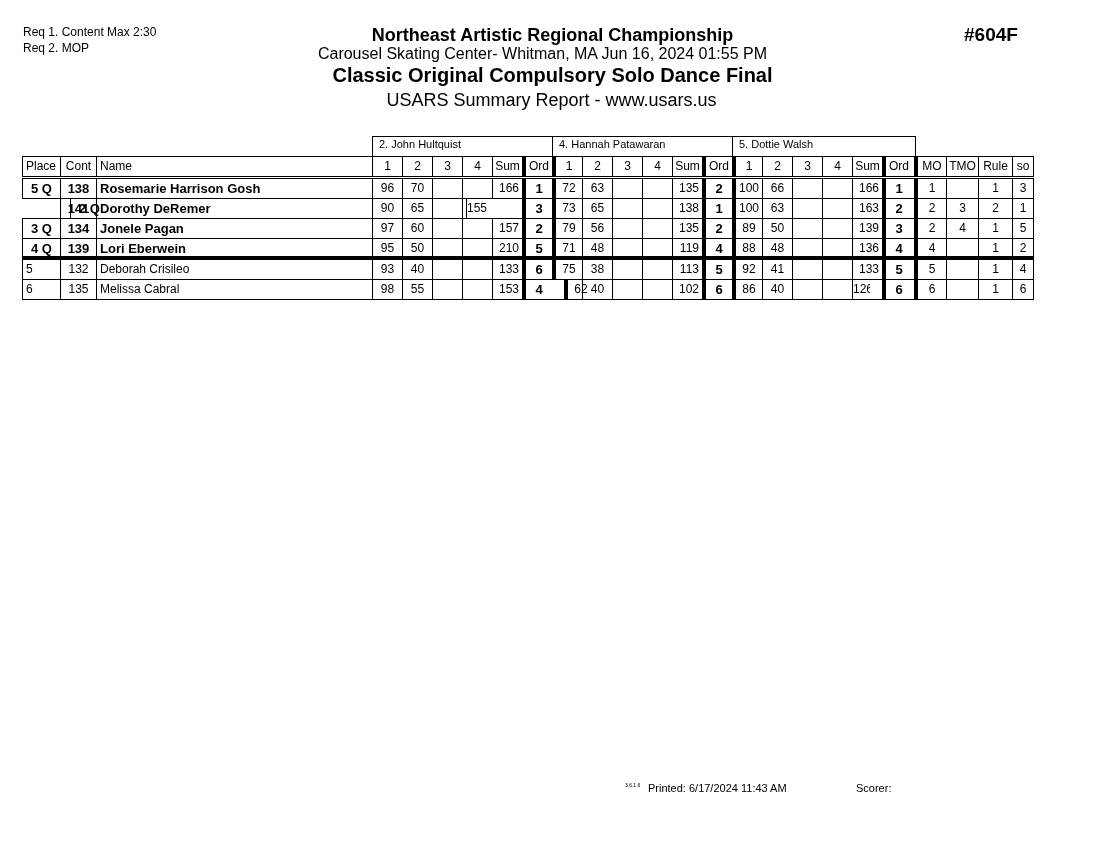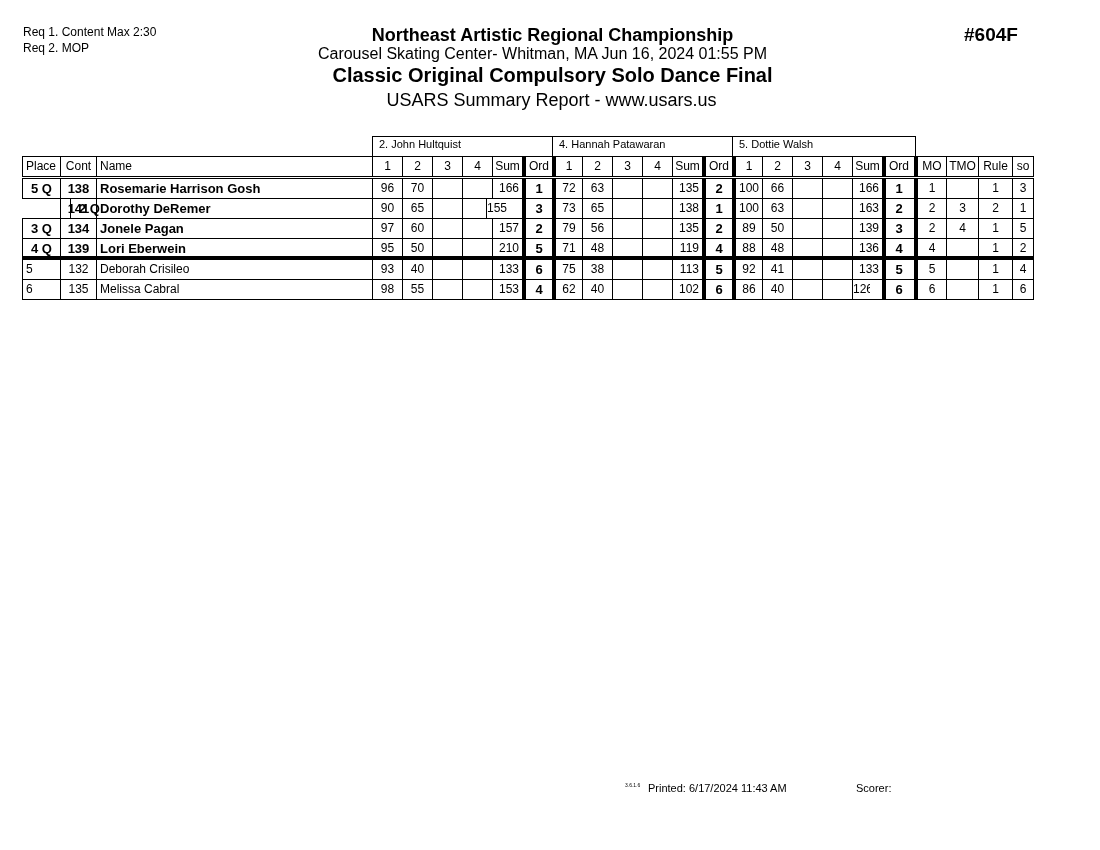--- a/index.html
+++ b/index.html
@@ -101,21 +101,21 @@
     </div>
     <div class="hline" style="top: 198px; height: 1px;"></div>
     <div class="row" style="top: 199px; height: 20px;">
       <div class="cell c b" style="left: 16px; width: 38px; margin-left: 32px;">2 Q</div>
       <div class="cell c b" style="left: 38px; width: 36px;">141</div>
       <div class="cell l b" style="left: 74px; width: 276px;">Dorothy DeRemer</div>
       <div class="cell c" style="left: 350px; width: 30px;">90</div>
       <div class="cell c" style="left: 380px; width: 30px;">65</div>
       <div class="cell c" style="left: 410px; width: 30px;"></div>
       <div class="cell c" style="left: 440px; width: 30px;"></div>
-      <div class="cell r" style="left: 464px; width: 24px;">155</div>
+      <div class="cell r" style="left: 444px; width: 24px;">155</div>
       <div class="cell c thick b" style="left: 500px; width: 30px;">3</div>
       <div class="cell c thick" style="left: 530px; width: 30px;">73</div>
       <div class="cell c" style="left: 560px; width: 30px;">65</div>
       <div class="cell c" style="left: 590px; width: 30px;"></div>
       <div class="cell c" style="left: 620px; width: 30px;"></div>
       <div class="cell r" style="left: 650px; width: 30px;">138</div>
       <div class="cell c thick b" style="left: 680px; width: 30px;">1</div>
       <div class="cell c thick" style="left: 710px; width: 30px;">100</div>
       <div class="cell c" style="left: 740px; width: 30px;">63</div>
       <div class="cell c" style="left: 770px; width: 30px;"></div>
@@ -215,21 +215,21 @@
     <div class="row" style="top: 280px; height: 20px;">
       <div class="cell l" style="left: 0px; width: 38px;">6</div>
       <div class="cell c" style="left: 38px; width: 36px;">135</div>
       <div class="cell l" style="left: 74px; width: 276px;">Melissa Cabral</div>
       <div class="cell c" style="left: 350px; width: 30px;">98</div>
       <div class="cell c" style="left: 380px; width: 30px;">55</div>
       <div class="cell c" style="left: 410px; width: 30px;"></div>
       <div class="cell c" style="left: 440px; width: 30px;"></div>
       <div class="cell r" style="left: 470px; width: 30px;">153</div>
       <div class="cell c thick b" style="left: 500px; width: 30px;">4</div>
-      <div class="cell c thick" style="left: 530px; width: 30px;">62</div>
+      <div class="cell c thick" style="left: 542px; width: 30px;">62</div>
       <div class="cell c" style="left: 560px; width: 30px;">40</div>
       <div class="cell c" style="left: 590px; width: 30px;"></div>
       <div class="cell c" style="left: 620px; width: 30px;"></div>
       <div class="cell r" style="left: 650px; width: 30px;">102</div>
       <div class="cell c thick b" style="left: 680px; width: 30px;">6</div>
       <div class="cell c thick" style="left: 710px; width: 30px;">86</div>
       <div class="cell c" style="left: 740px; width: 30px;">40</div>
       <div class="cell c" style="left: 770px; width: 30px;"></div>
       <div class="cell c" style="left: 800px; width: 30px;"></div>
       <div class="cell r" style="left: 830px; width: 18px;">126</div>

